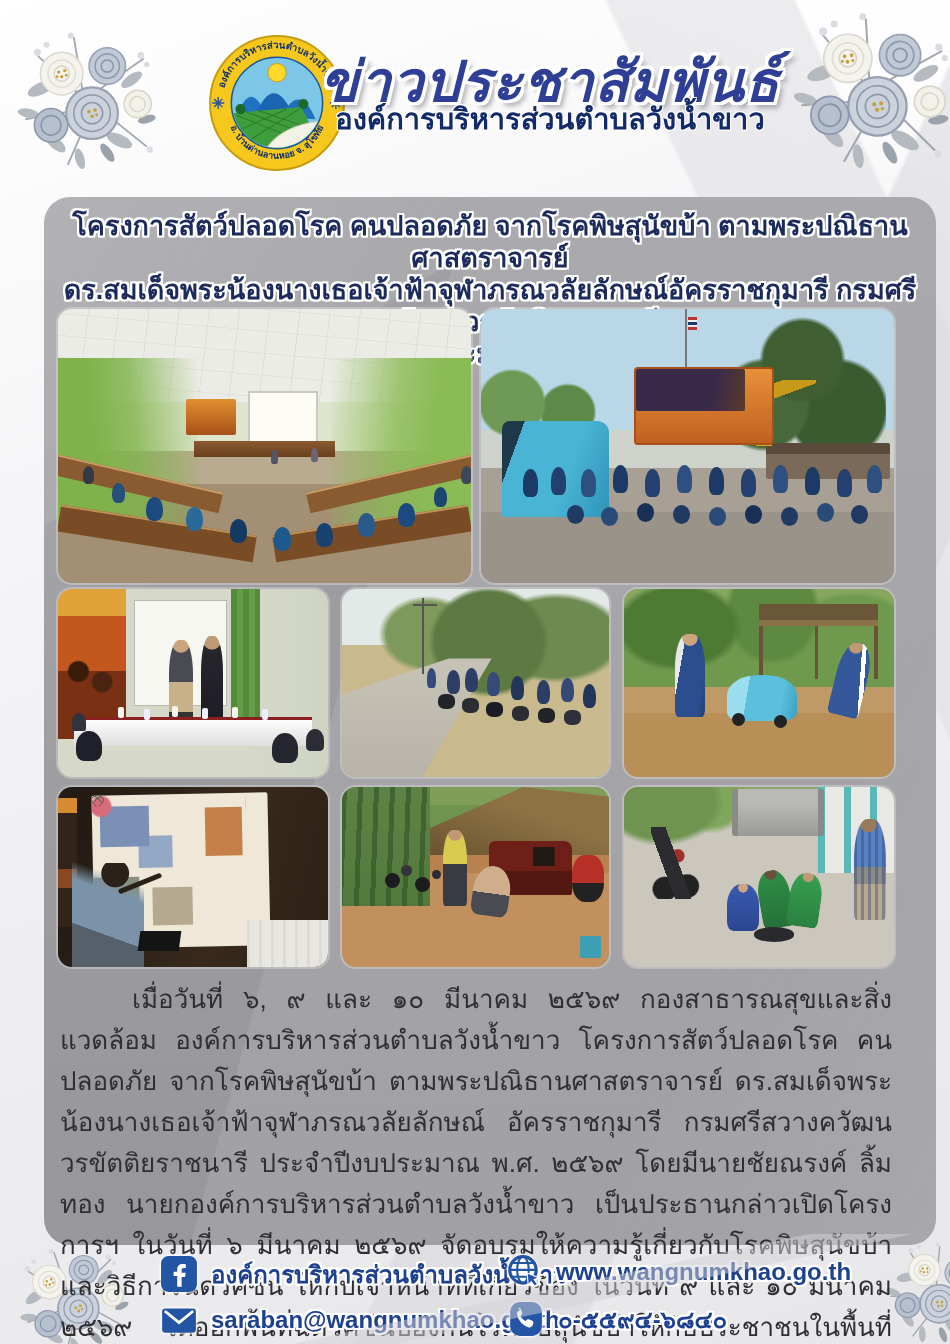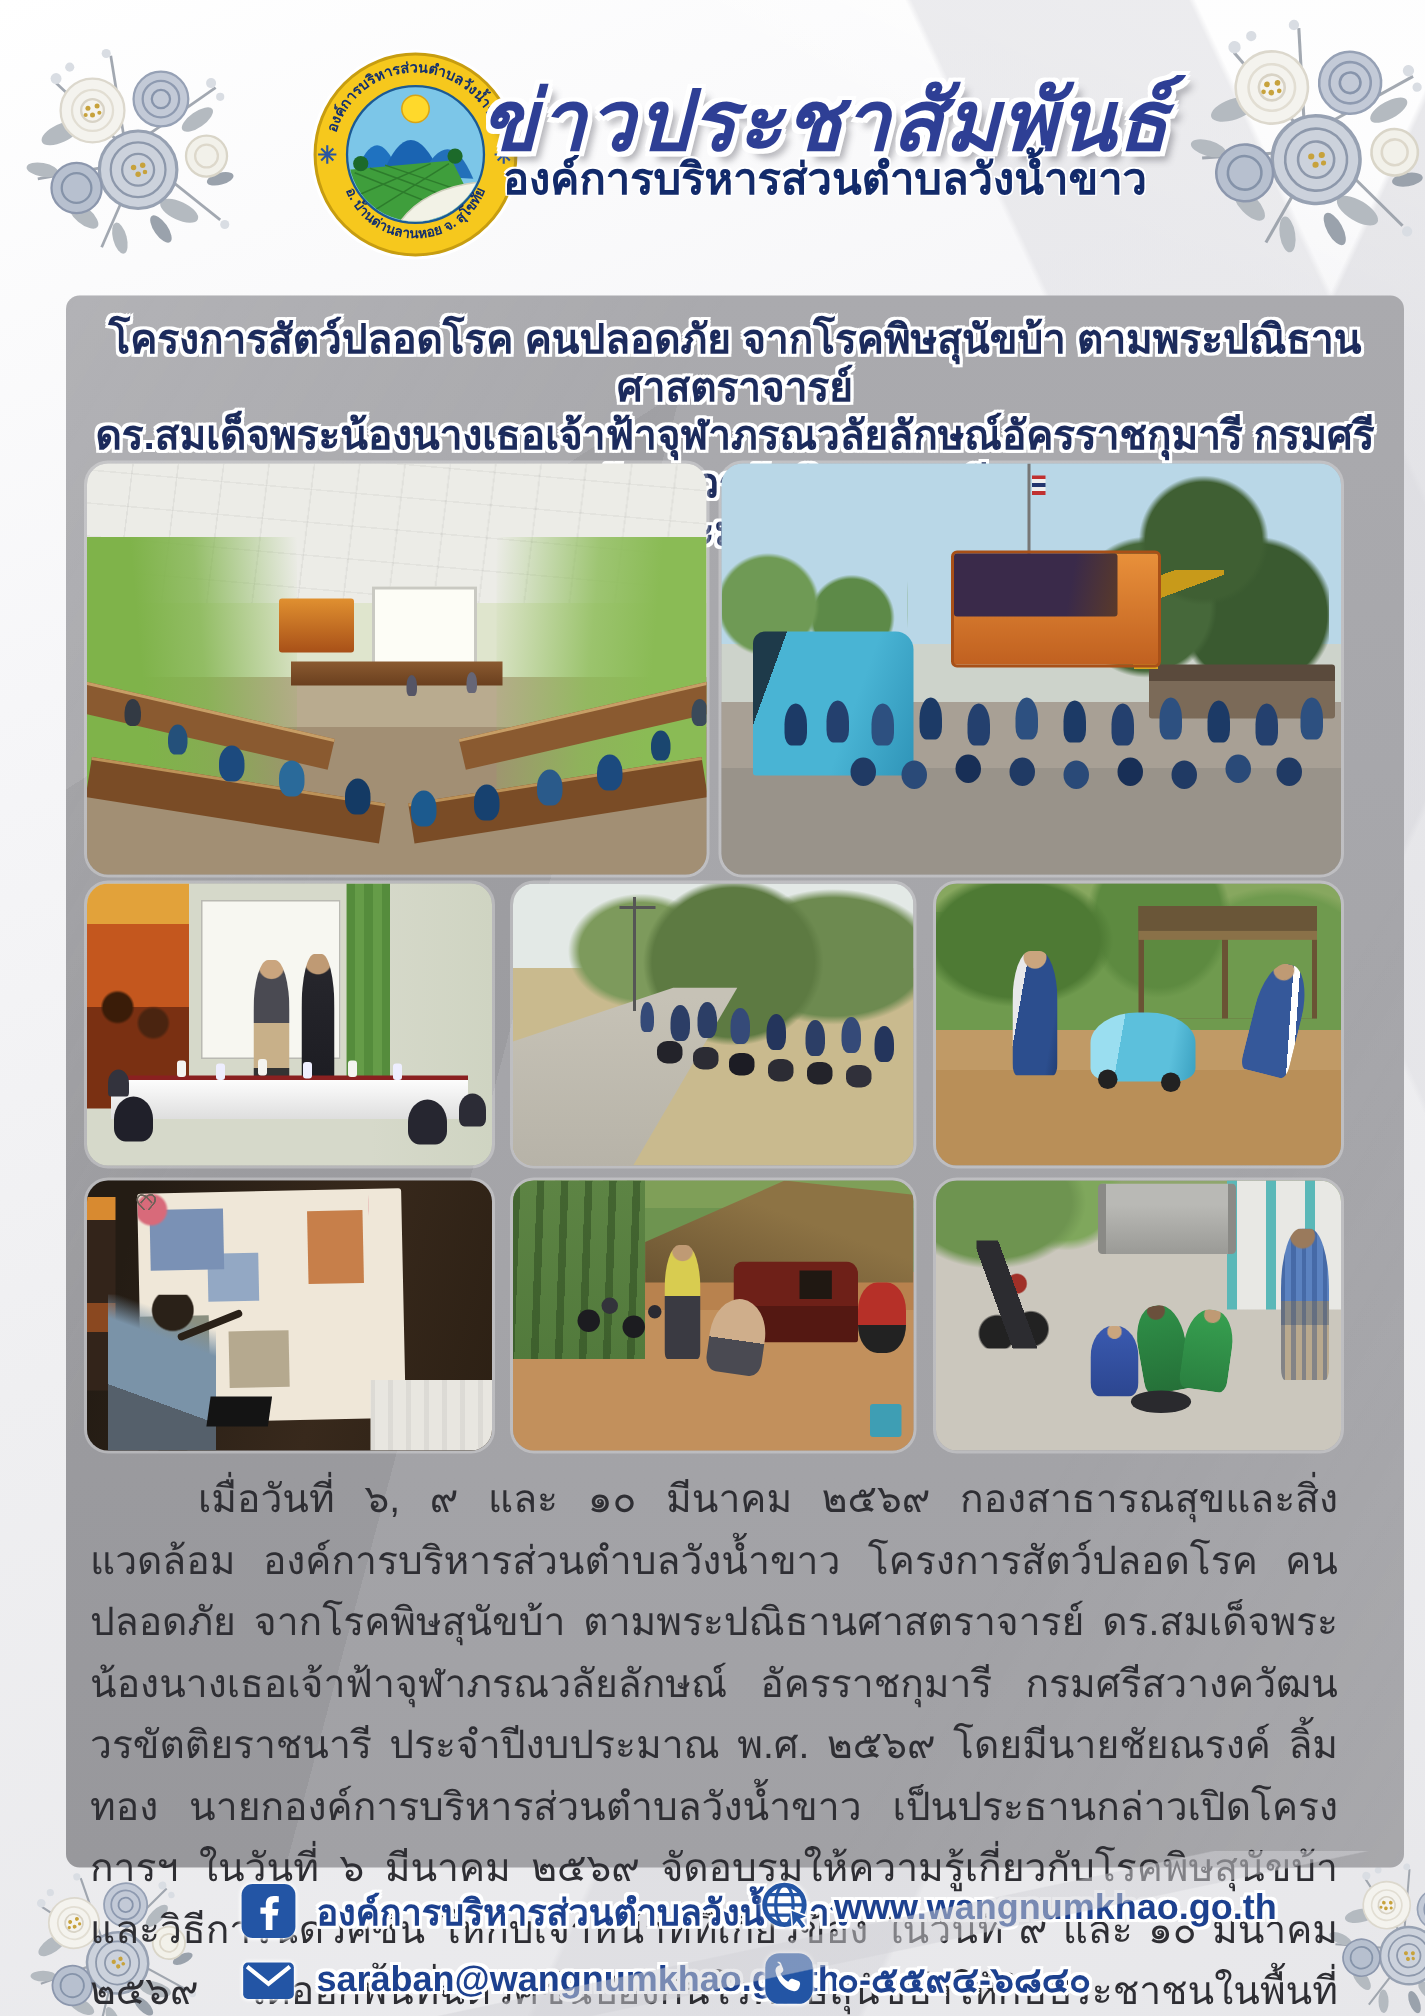--- a/index.html
+++ b/index.html
@@ -29,21 +29,21 @@
     font-size:25px;color:#1e3a8c;}
 
   
   .flower{position:absolute;pointer-events:none;}
   .fl-tl{left:10px;top:20px;width:152px;height:162px;}
   .fl-tr{left:786px;top:-4px;width:172px;height:192px;transform:rotate(6deg);}
   .fl-bl{left:6px;top:1240px;width:132px;height:120px;transform:rotate(-10deg);}
   .fl-br{left:878px;top:1238px;width:118px;height:112px;transform:rotate(14deg);}
 
   
-  .panel{position:absolute;left:44px;top:197px;width:892px;height:1048px;border-radius:9px;
+  .panel{position:absolute;left:44px;top:197px;width:892px;height:1048px;border-radius:26px;
     background:linear-gradient(180deg,#aaaaae 0,#a5a5a9 50%,#a1a1a5 100%);}
   .panel::before{content:"";position:absolute;inset:0;border-radius:inherit;pointer-events:none;
     background:
       linear-gradient(120deg,rgba(255,255,255,.10) 0,rgba(255,255,255,0) 30%),
       linear-gradient(300deg,rgba(255,255,255,.08) 0,rgba(255,255,255,0) 26%),
       conic-gradient(from 195deg at 46% 6%,rgba(0,0,0,.05) 0 42deg,transparent 42deg);}
 
   .banner{position:absolute;left:0;top:13px;width:100%;text-align:center;font-weight:bold;color:#1c2b5c;}
   .banner .bl{font-size:27px;line-height:32px;
     text-shadow:-2px -2px 0 #fff,0 -2px 0 #fff,2px -2px 0 #fff,-2px 0 0 #fff,2px 0 0 #fff,

